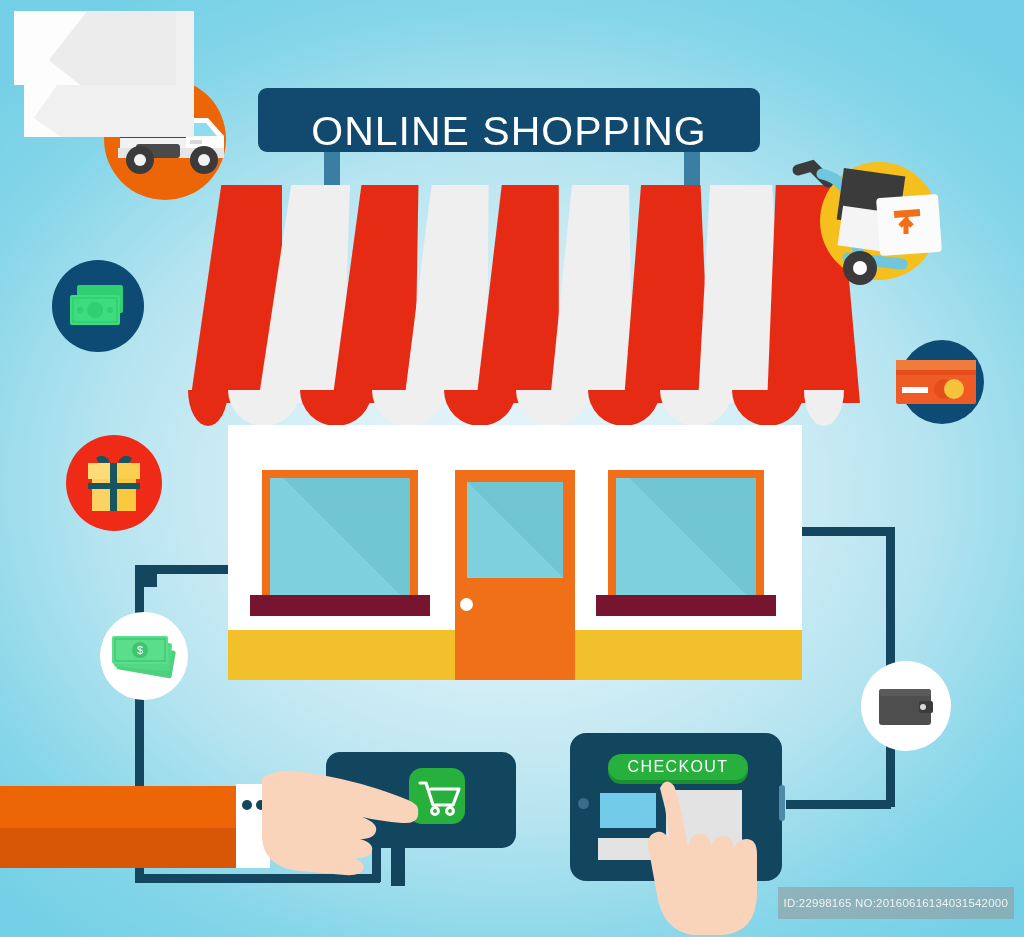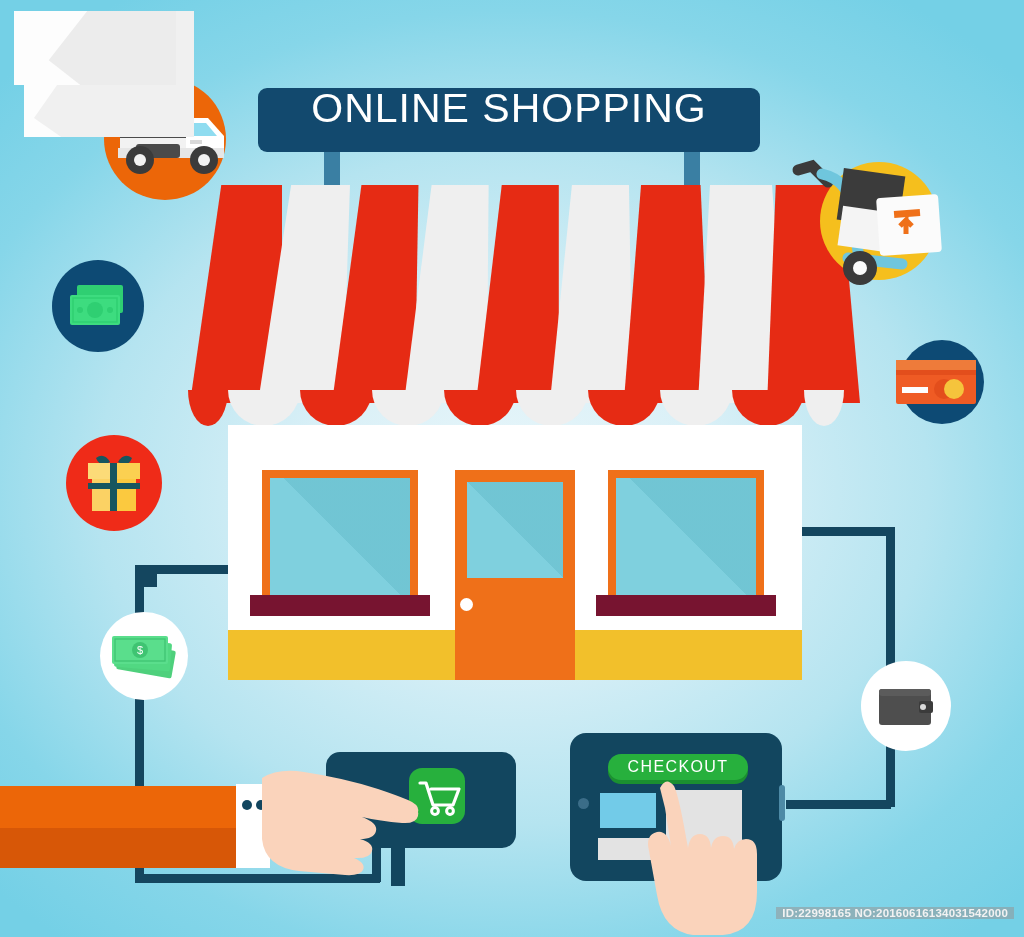--- a/index.html
+++ b/index.html
@@ -17,21 +17,21 @@
   
   .wire{position:absolute;background:#14465f;}
 
   
   #sign-post-l,#sign-post-r{background:#3a7fa3;width:16px;height:55px;top:140px;}
   #sign-post-l{left:324px;}
   #sign-post-r{left:684px;}
   #sign-board{
     left:258px;top:88px;width:502px;height:64px;
     background:#12496e;border-radius:9px;
-    display:flex;align-items:flex-start;justify-content:center;
+    display:flex;align-items:flex-end;justify-content:center;
   }
   #sign-text{
     color:#ffffff;font-size:41px;letter-spacing:1px;font-weight:400;
     white-space:nowrap;line-height:1;
   }
 
   
   #store-body{left:228px;top:425px;width:574px;height:255px;background:#ffffff;}
   #store-base{left:228px;top:630px;width:574px;height:50px;background:#f2c02b;}
   #awning{left:190px;top:185px;width:650px;height:235px;}
@@ -78,21 +78,21 @@
 
   
   #wm{position:absolute;left:12px;bottom:10px;display:flex;align-items:flex-end;gap:8px;}
   #wm-cn{
     background:#f2f2f2;color:#8b8b8b;font-size:19px;font-weight:bold;padding:2px 5px;
     font-family:"Liberation Sans", sans-serif;line-height:1.05;letter-spacing:1px;
   }
   #wm-url{color:#ffffff;font-size:19px;font-style:italic;font-family:"Liberation Serif", serif;}
   #wm-id{
     position:absolute;right:10px;bottom:18px;background:rgba(150,150,150,.55);
-    color:#f2f2f2;font-size:11.5px;padding:0 6px;letter-spacing:.2px;font-weight:bold;
+    color:#f2f2f2;font-size:11.5px;padding:10px 6px;letter-spacing:.2px;
   }
 </style>
 </head>
 <body>
 
 <div id="stage">
 
   <div>
 
     <div class="wire abs" style="left:135px;top:565px;width:100px;height:9px;"></div>

